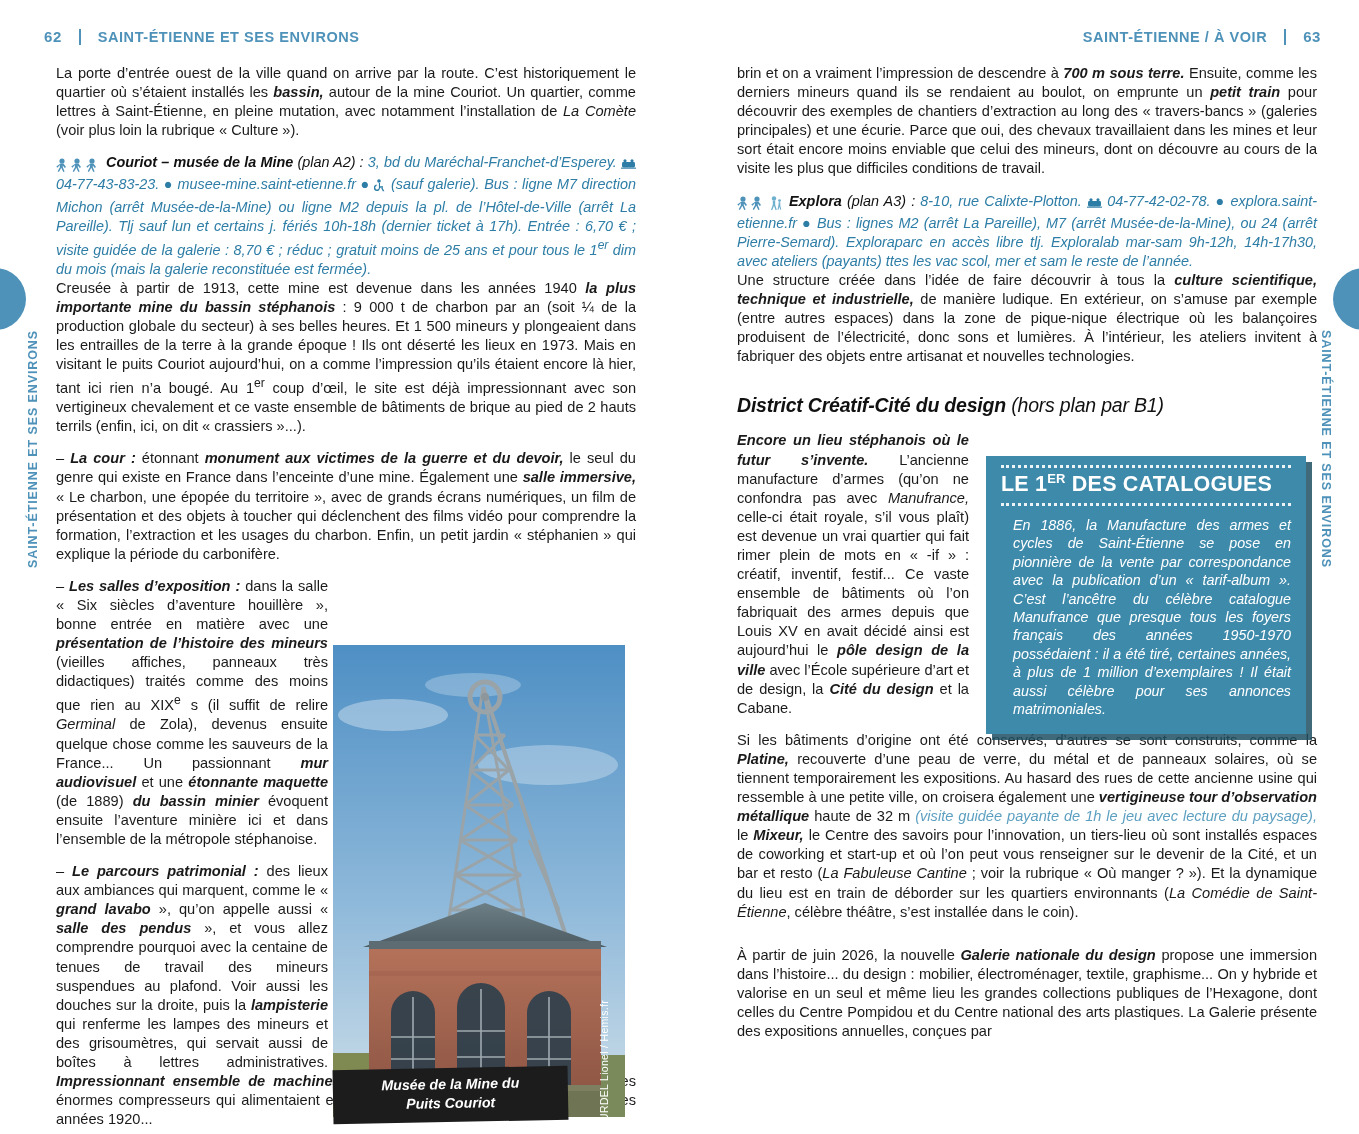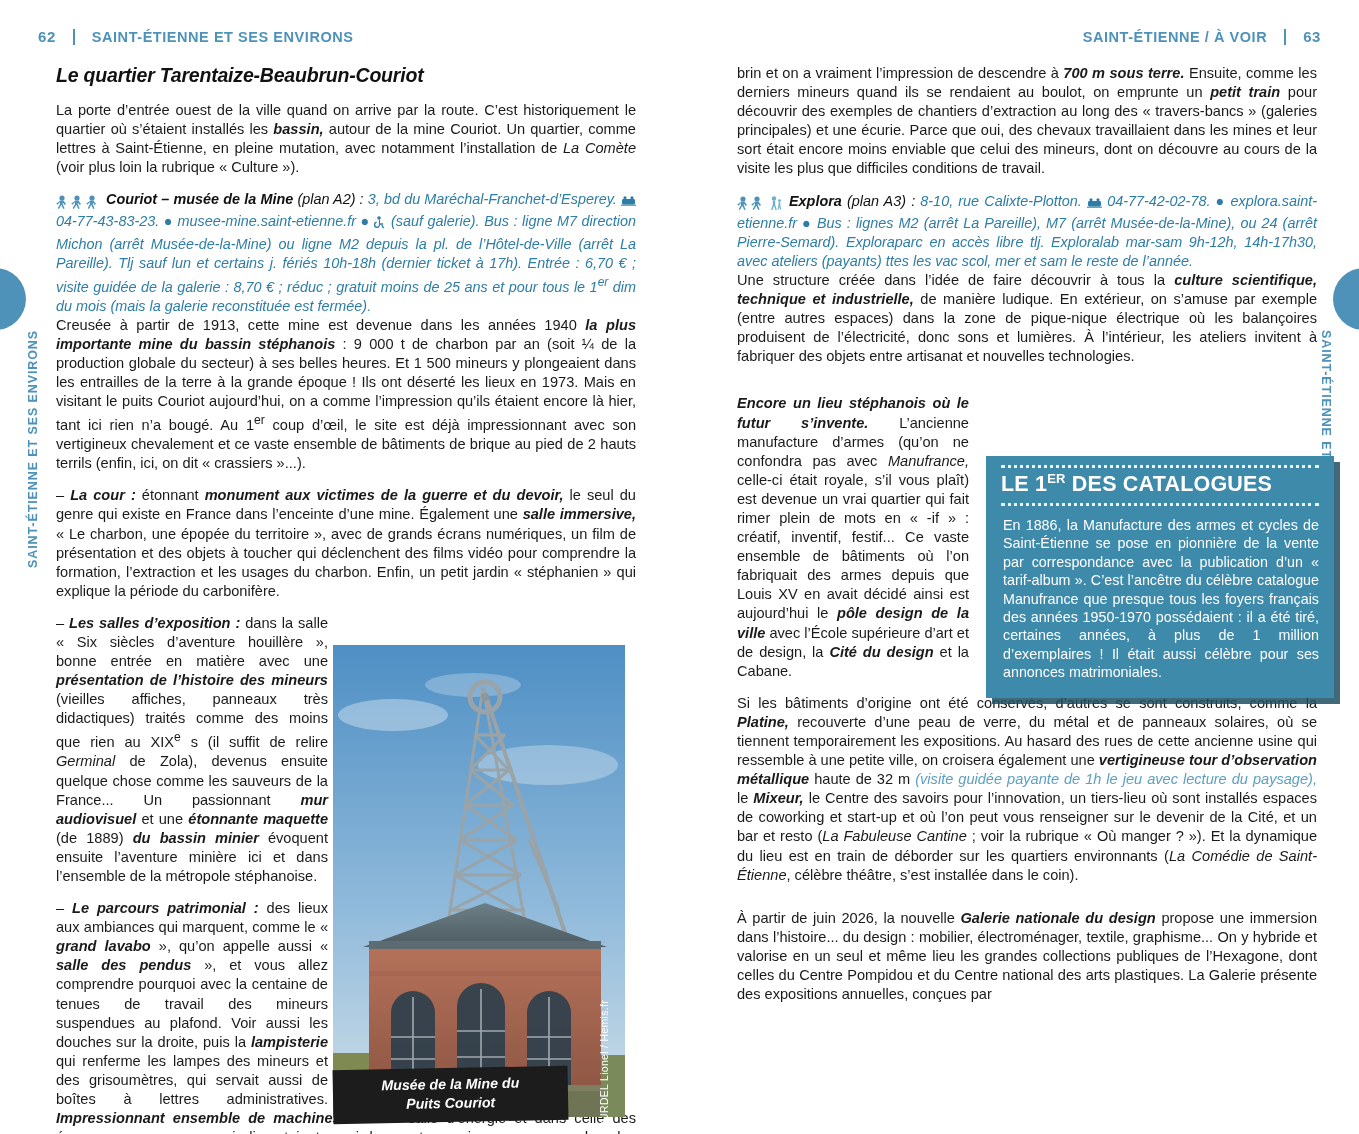--- a/index.html
+++ b/index.html
@@ -24,21 +24,21 @@
     position:absolute;top:330px;
     font-size:12.5px;font-weight:bold;letter-spacing:.9px;
     color:#4e92b9;white-space:nowrap;
   }
   .side-tab-left{left:26px;transform-origin:left top;transform:rotate(-90deg) translate(-100%,0);}
   .side-tab-right{right:26px;transform-origin:right top;transform:rotate(90deg) translate(100%,0);}
 
   
   .pagehead{position:absolute;top:28px;font-size:14.5px;font-weight:bold;
     color:#4e92b9;letter-spacing:.55px;display:flex;align-items:center;gap:17px;}
-  .pagehead.left{left:38px;}
+  .pagehead.left{left:44px;}
   .pagehead.right{right:38px;}
   .pagehead .bar{display:inline-block;width:2px;height:16px;background:#4e92b9;}
   .folio{font-size:15px;font-weight:bold;color:#4e92b9;}
 
   
   .col{position:absolute;top:64px;width:580px;}
   .col.left{left:56px;}
   .col.right{left:737px;}
 
   h2.section{
@@ -87,36 +87,36 @@
     transform:rotate(-1.1deg);
   }
 
   
   .photo-float{
     float:right;width:300px;height:480px;shape-outside:none;margin-left:8px;
   }
 
   
   .encadre{
-    position:absolute;left:986px;top:456px;width:348px;
+    position:absolute;left:986px;top:456px;width:320px;
     background:#3e8aab;color:#ffffff;
     box-shadow:6px 6px 0 0 rgba(31,79,99,.85);
     padding:0;
   }
   .encadre-inner{padding:9px 15px 16px 15px;}
   .encadre h4{
     margin:0;padding:4px 0 6px 0;
     font-size:21.5px;font-weight:bold;letter-spacing:.2px;color:#fff;
     border-top:3px dotted rgba(255,255,255,.9);
     border-bottom:3px dotted rgba(255,255,255,.9);
     line-height:1.15;
   }
   .encadre h4 sup{font-size:13px;vertical-align:super;}
   .encadre p{
-    margin:10px 0 0 2px;font-size:14.3px;line-height:18.4px;
+    margin:10px 0 0 12px;font-style:italic;font-size:14.3px;line-height:18.4px;
     color:#ffffff;text-align:justify;
   }
   .encadre-float{float:right;width:338px;height:252px;margin-left:10px;}
   .inline-icon{display:inline-block;vertical-align:-3px;}
 </style>
 </head>
 <body>
 
 <div class="tab-left"></div>
 <div class="tab-right"></div>
@@ -131,21 +131,20 @@
 </div>
 
 <div class="pagehead right">
   <span>SAINT-ÉTIENNE / À VOIR</span>
   <span class="bar"></span>
   <span class="folio">63</span>
 </div>
 
 <div class="col left">
 
-  <h2 class="section">Le quartier Tarentaize-Beaubrun-Couriot</h2>
 
   <p>
     <span>La porte d’entrée ouest de la ville quand on arrive par la route. C’est historiquement le quartier où s’étaient installés les </span><b><i>bassin,</i></b><span> autour de la mine Couriot. Un quartier, comme lettres à Saint-Étienne, en pleine mutation, avec notamment l’installation de </span><i>La Comète</i><span> (voir plus loin la rubrique « Culture »).</span>
   </p>
 
   <div class="sp"></div>
 
   <p class="practical">
     <span class="icons">
       <svg width="46" height="15" viewBox="0 0 46 15" aria-hidden="true">
@@ -324,20 +323,21 @@
         </svg></span> <span>04-77-42-02-78.</span>
     <span class="bullet">●</span><span> explora.saint-etienne.fr </span><span class="bullet">●</span><span> Bus : lignes M2 (arrêt La Pareille), M7 (arrêt Musée-de-la-Mine), ou 24 (arrêt Pierre-Semard). Exploraparc en accès libre tlj. Exploralab mar-sam 9h-12h, 14h-17h30, avec ateliers (payants) ttes les vac scol, mer et sam le reste de l’année.</span>
   </p>
 
   <p>
     <span>Une structure créée dans l’idée de faire découvrir à tous la </span><span class="bi">culture scientifique, technique et industrielle,</span><span> de manière ludique. En extérieur, on s’amuse par exemple (entre autres espaces) dans la zone de pique-nique électrique où les balançoires produisent de l’électricité, donc sons et lumières. À l’intérieur, les ateliers invitent à fabriquer des objets entre artisanat et nouvelles technologies.</span>
   </p>
 
   <div style="height:28px"></div>
 
+  <h2 class="section"><span>District Créatif-Cité du design</span><span style="font-weight:normal"> (hors plan par B1)</span></h2>
 
   <div class="body">
     <p>
       <span class="encadre-float"></span><span class="bi">Encore un lieu stéphanois où le futur s’invente.</span><span> L’ancienne manufacture d’armes (qu’on ne confondra pas avec </span><i>Manufrance,</i><span> celle-ci était royale, s’il vous plaît) est devenue un vrai quartier qui fait rimer plein de mots en « -if » : créatif, inventif, festif... Ce vaste ensemble de bâtiments où l’on fabriquait des armes depuis que Louis XV en avait décidé ainsi est aujourd’hui le </span><span class="bi">pôle design de la ville</span><span> avec l’École supérieure d’art et de design, la </span><span class="bi">Cité du design</span><span> et la Cabane.</span>
     </p>
     <p>
       <span>Si les bâtiments d’origine ont été conservés, d’autres se sont construits, comme la </span><span class="bi">Platine,</span><span> recouverte d’une peau de verre, du métal et de panneaux solaires, où se tiennent temporairement les expositions. Au hasard des rues de cette ancienne usine qui ressemble à une petite ville, on croisera également une </span><span class="bi">vertigineuse tour d’observation métallique</span><span> haute de 32 m </span><span style="color:#5c9fc0;font-style:italic">(visite guidée payante de 1h le jeu avec lecture du paysage),</span><span> le </span><span class="bi">Mixeur,</span><span> le Centre des savoirs pour l’innovation, un tiers-lieu où sont installés espaces de coworking et start-up et où l’on peut vous renseigner sur le devenir de la Cité, et un bar et resto (</span><i>La Fabuleuse Cantine</i><span> ; voir la rubrique « Où manger ? »). Et la dynamique du lieu est en train de déborder sur les quartiers environnants (</span><i>La Comédie de Saint-Étienne</i><span>, célèbre théâtre, s’est installée dans le coin).</span>
     </p>
   </div>
 

